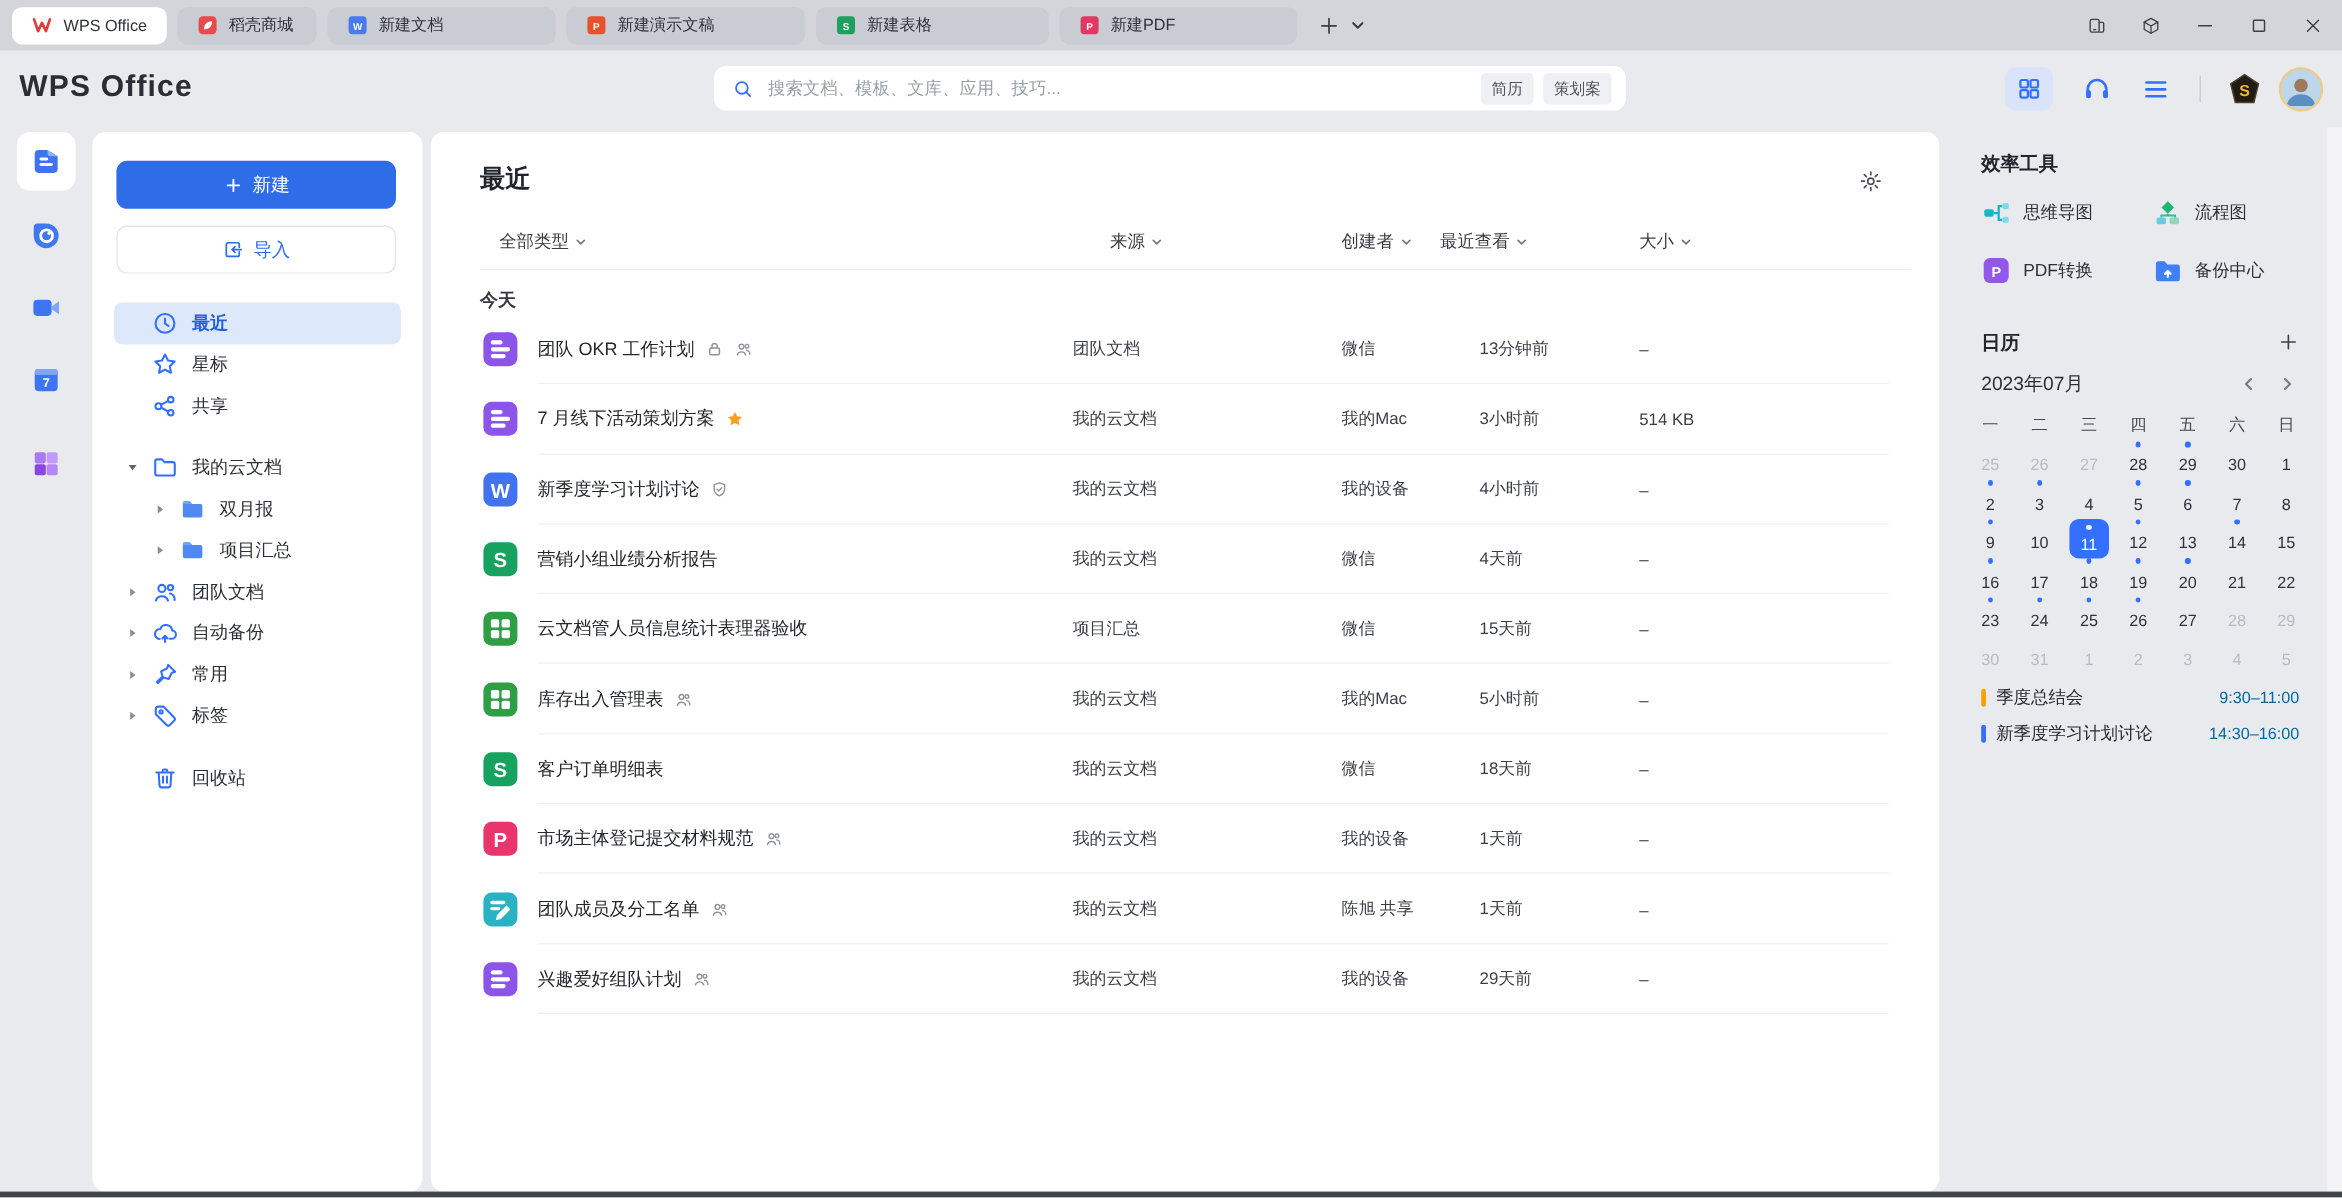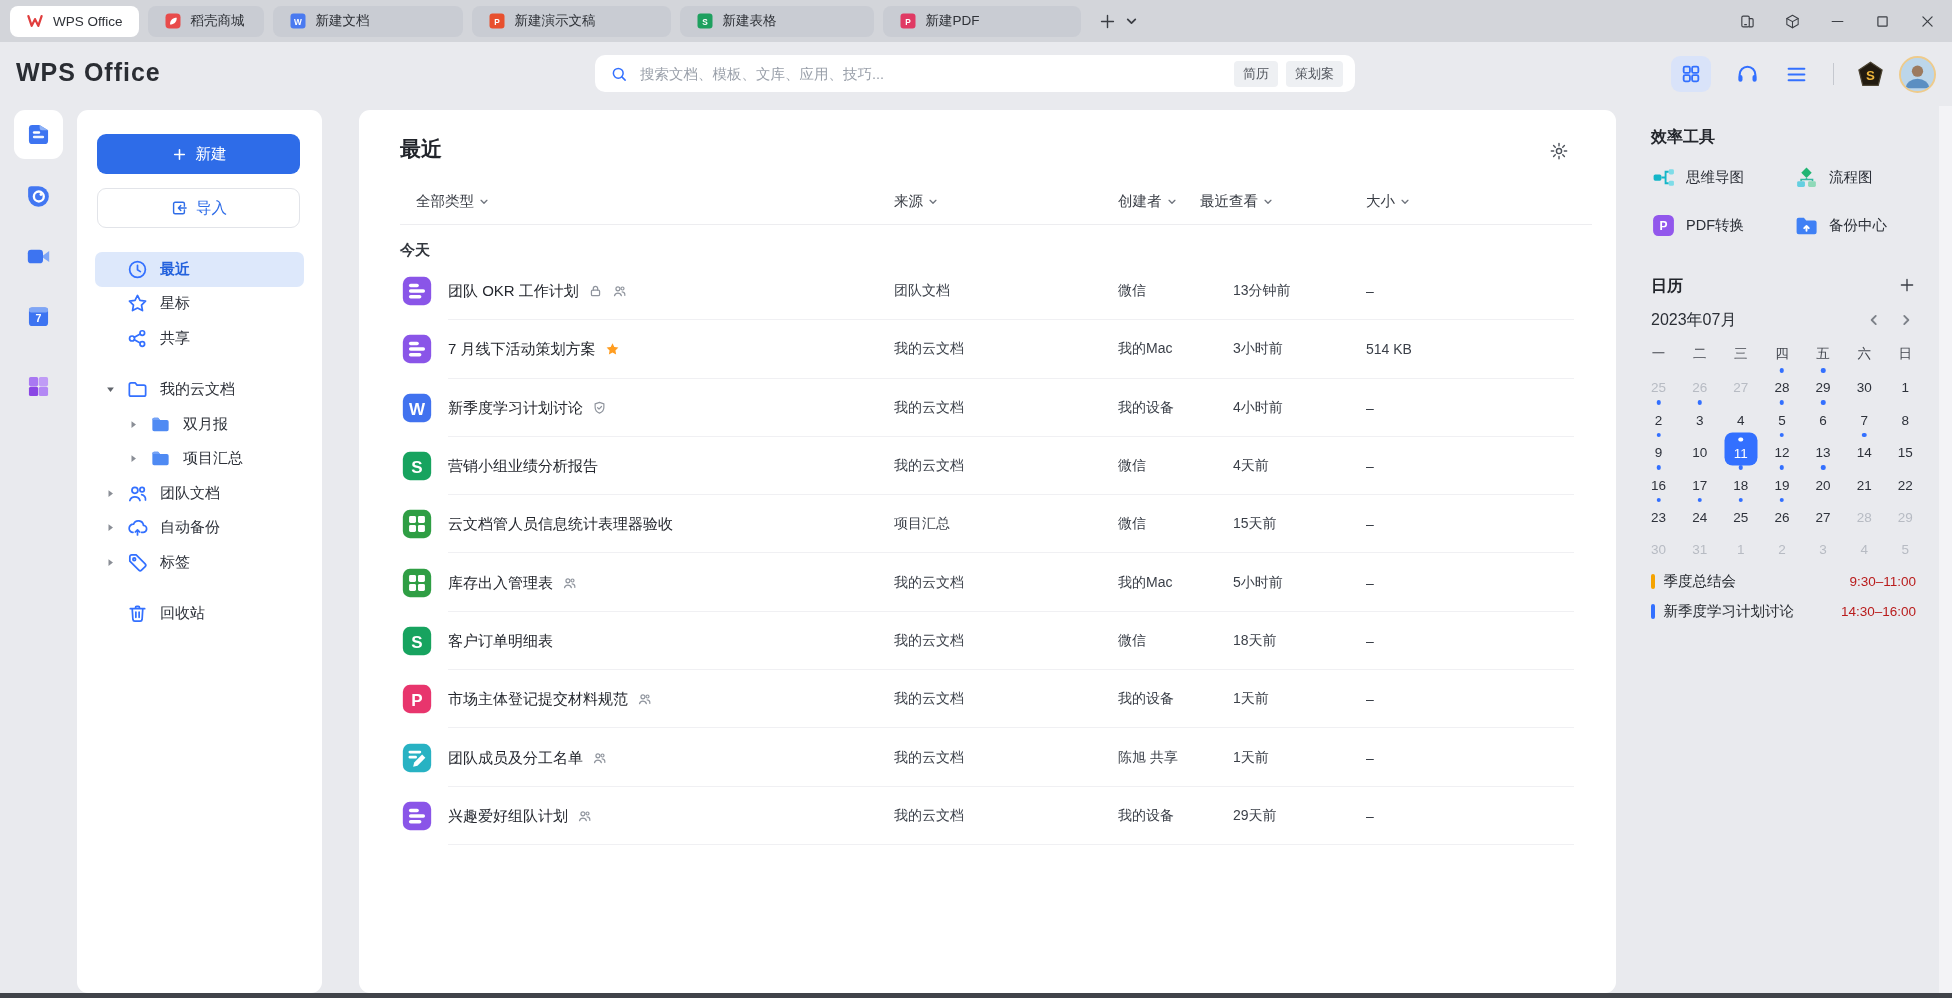--- a/index.html
+++ b/index.html
@@ -36,21 +36,21 @@
   .avatar{width:37px;height:37px;border-radius:50%;margin-left:14px;border:2px solid #eecb8c;
           box-sizing:border-box;overflow:hidden;background:#bcd6ea}
   
   .rail{position:absolute;left:0;top:106px;width:77px;bottom:0}
   .rail-item{position:absolute;left:14px;width:49px;height:49px;display:flex;align-items:center;
              justify-content:center;border-radius:11px}
   .rail-item.active{background:#fff}
   .rail-item svg{width:27px;height:27px}
   
   .card{position:absolute;background:#fff;border-radius:11px}
-  #sidebar{left:77px;top:110px;width:245px;bottom:5px}
+  #sidebar{left:77px;top:110px;width:275px;bottom:5px}
   #main{left:359px;top:110px;width:1257px;bottom:5px}
   .right-panel{position:absolute;left:1630px;top:110px;width:300px;bottom:0}
   
   .btn-new{margin:24px 22px 0 20px;height:40px;border-radius:9px;background:#2e6ce8;color:#fff;
            display:flex;align-items:center;justify-content:center;gap:8px;font-size:15.5px;cursor:default}
   .btn-new svg{width:17px;height:17px}
   .btn-import{margin:14px 22px 0 20px;height:40px;border-radius:9px;background:#fff;border:1px solid #e2e4e9;
               color:#2e6ce8;display:flex;align-items:center;justify-content:center;gap:8px;font-size:15.5px;
               box-sizing:border-box}
   .btn-import svg{width:18px;height:18px}
@@ -100,21 +100,21 @@
   .cal-dot{position:absolute;top:1px;left:50%;transform:translateX(-50%);width:4.5px;height:4.5px;
            border-radius:50%;background:#3370ff}
   .cal-sel{position:absolute;left:50%;top:50%;transform:translate(-50%,-47%);width:33px;height:33px;
            background:#3370ff;border-radius:8px;display:flex;align-items:flex-end;justify-content:center;
            color:#fff;padding-bottom:4px;box-sizing:border-box}
   .cal-sel .cal-dot{background:#fff;top:5px}
   .events{position:absolute;left:21px;right:14px;top:456px}
   .event{display:flex;align-items:center;height:30px}
   .ebar{width:3.5px;height:15px;border-radius:2px;flex:0 0 auto}
   .elabel{margin-left:9px;font-size:14.5px;color:#25292f}
-  .etime{margin-left:auto;font-size:13.5px;color:#b91c1c}
+  .etime{margin-left:auto;font-size:13.5px;color:#0369a1}
   
   .scroll-strip{position:absolute;right:0;top:106px;bottom:5px;width:13px;background:rgba(255,255,255,.45)}
   .bottom-edge{position:absolute;left:0;bottom:0;width:100%;height:5px;background:#404349}
 </style>
 </head>
 <body>
 
 <div class="tabbar">
   <div id="tabs" style="display:flex;align-items:center">
       <div class="tab active">
@@ -430,20 +430,33 @@
         <span>自动备份</span>
       </div>
       <div class="side-item">
         <span class="arr">
           <svg viewBox="0 0 8 8">
             <path d="M2.2 1 L6.2 4 L2.2 7 Z" fill="#8a8e96"></path>
           </svg>
         </span>
         <span class="s-ic">
           <svg viewBox="0 0 24 24" fill="none" stroke="#3370ff" stroke-width="1.8" stroke-linecap="round" stroke-linejoin="round">
+            <path d="M14.8 3.2 l6 6 -2.9.9 -2.7 5.3 -4.4-1.3 -4.9 4.9 -.9-.9 4.9-4.9 -1.3-4.4 5.3-2.7 Z"></path>
+          </svg>
+        </span>
+        <span>常用</span>
+      </div>
+      <div class="side-item">
+        <span class="arr">
+          <svg viewBox="0 0 8 8">
+            <path d="M2.2 1 L6.2 4 L2.2 7 Z" fill="#8a8e96"></path>
+          </svg>
+        </span>
+        <span class="s-ic">
+          <svg viewBox="0 0 24 24" fill="none" stroke="#3370ff" stroke-width="1.8" stroke-linecap="round" stroke-linejoin="round">
             <path d="M4 6 a2 2 0 0 1 2-2 h4.6 l9.4 9.4 a2 2 0 0 1 0 2.8 l-3.8 3.8 a2 2 0 0 1 -2.8 0 L4 10.6 Z"></path>
             <circle cx="8.6" cy="8.6" r="1.4"></circle>
           </svg>
         </span>
         <span>标签</span>
       </div>
       <div class="side-gap"></div>
       <div class="side-item">
         <span class="arr"></span>
         <span class="s-ic">
@@ -467,21 +480,21 @@
     </div>
   <div id="filters">
       <div class="filter" style="left: 41px; margin-left: 16px;">
         <span>全部类型</span>
         <span style="width:10px;height:10px">
           <svg viewBox="0 0 12 12">
             <path d="M2.5 4 L6 7.5 L9.5 4" fill="none" stroke="currentColor" stroke-width="1.6" stroke-linecap="round" stroke-linejoin="round"></path>
           </svg>
         </span>
       </div>
-      <div class="filter" style="left: 535px; font-family: Liberation Mono, monospace;">
+      <div class="filter" style="left: 566px; font-family: Liberation Mono, monospace;">
         <span>来源</span>
         <span style="width:10px;height:10px">
           <svg viewBox="0 0 12 12">
             <path d="M2.5 4 L6 7.5 L9.5 4" fill="none" stroke="currentColor" stroke-width="1.6" stroke-linecap="round" stroke-linejoin="round"></path>
           </svg>
         </span>
       </div>
       <div class="filter" style="left: 759px; font-family: Liberation Serif, serif;">
         <span>创建者</span>
         <span style="width:10px;height:10px">

